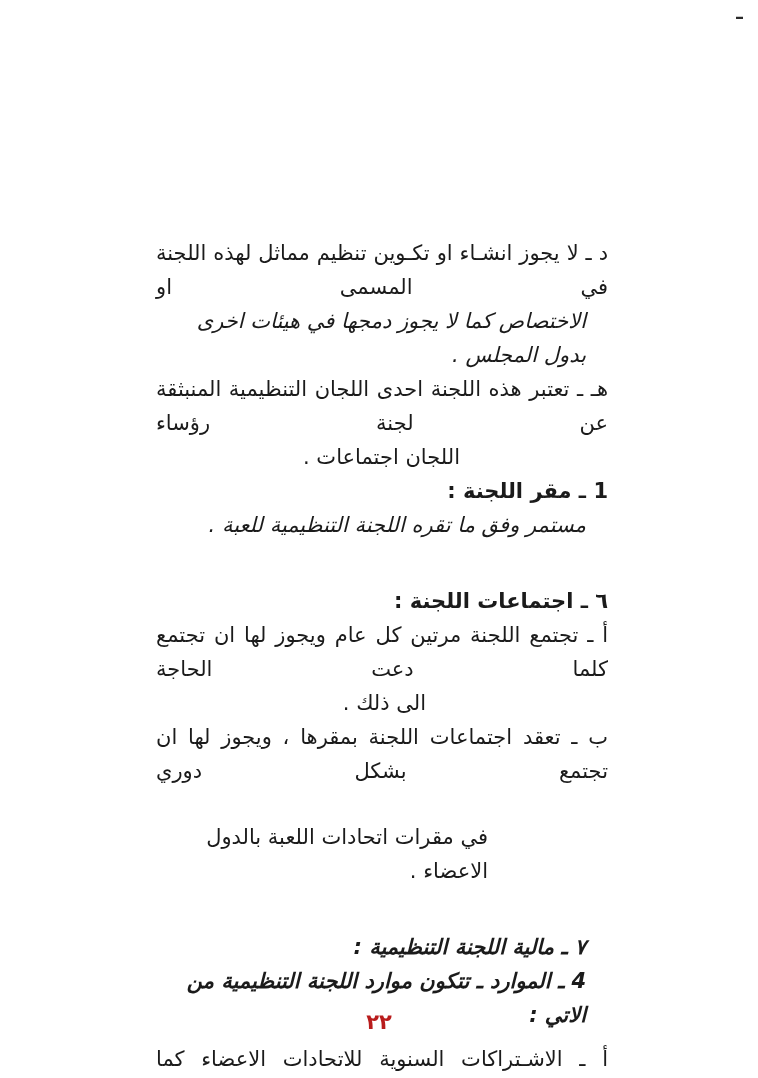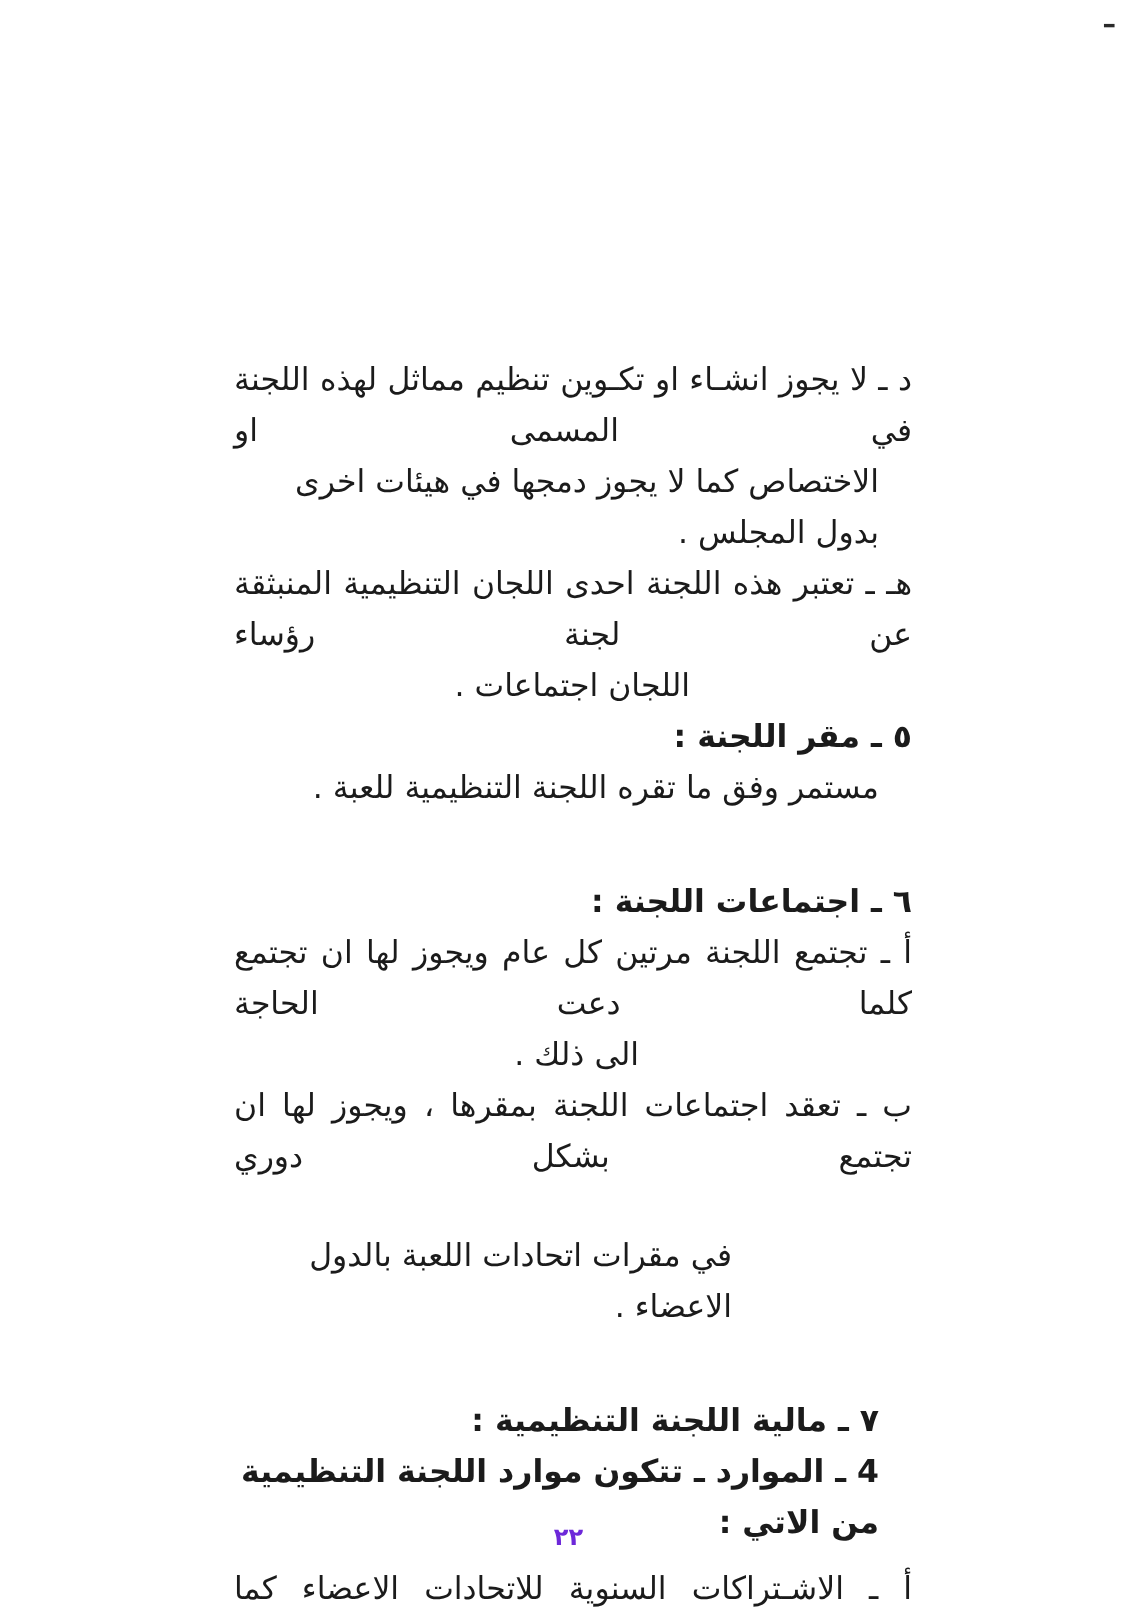--- a/index.html
+++ b/index.html
@@ -30,50 +30,50 @@
     right: 150px;
     width: 452px;
     direction: rtl;
     text-align: right;
     font-size: 21px;
     line-height: 34px;
   }
   .line { min-height: 34px; }
   .just { text-align: justify; text-align-last: justify; }
   .b { font-weight: bold; }
-  .ind-1 { padding-right: 22px; }
+  .ind-1 { padding-right: 22px; font-style: italic; }
   .ind-2 { padding-right: 120px; margin-top: 32px; }
   .ind-3 { padding-right: 148px; }
   .ind-4 { padding-right: 182px; }
   .gap   { margin-top: 42px; }
   .gap-sm{ margin-top: 10px; }
   .page-number {
     position: absolute;
     bottom: 44px;
     left: 0;
     right: 0;
     text-align: center;
     font-weight: bold;
-    font-size: 16px;
-    color: #6d28d9;
+    font-size: 21px;
+    color: #b91c1c;
   }
 </style>
 </head>
 <body>
 
 <div class="page">
 
   <div class="corner-mark">–</div>
 
   <div class="text-block">
     <div class="line just">د ـ لا يجوز انشـاء او تكـوين تنظيم مماثل لهذه اللجنة في المسمى او</div>
     <div class="line ind-1">الاختصاص كما لا يجوز دمجها في هيئات اخرى بدول المجلس .</div>
     <div class="line just">هـ ـ تعتبر هذه اللجنة احدى اللجان التنظيمية المنبثقة عن لجنة رؤساء</div>
     <div class="line ind-3">اللجان اجتماعات .</div>
-    <div class="line b">٥ ـ مقر اللجنة :</div>
+    <div class="line b">1 ـ مقر اللجنة :</div>
     <div class="line ind-1">مستمر وفق ما تقره اللجنة التنظيمية للعبة .</div>
     <div class="line b gap">٦ ـ اجتماعات اللجنة :</div>
     <div class="line just">أ ـ تجتمع اللجنة مرتين كل عام ويجوز لها ان تجتمع كلما دعت الحاجة</div>
     <div class="line ind-4">الى ذلك .</div>
     <div class="line just">ب ـ تعقد اجتماعات اللجنة بمقرها ، ويجوز لها ان تجتمع بشكل دوري</div>
     <div class="line ind-2">في مقرات اتحادات اللعبة بالدول الاعضاء .</div>
     <div class="line b ind-1 gap">٧ ـ مالية اللجنة التنظيمية :</div>
     <div class="line b ind-1">4 ـ الموارد ـ تتكون موارد اللجنة التنظيمية من الاتي :</div>
     <div class="line just gap-sm">أ ـ الاشـتراكات السنوية للاتحادات الاعضاء كما تحددها اللجنة</div>
 

